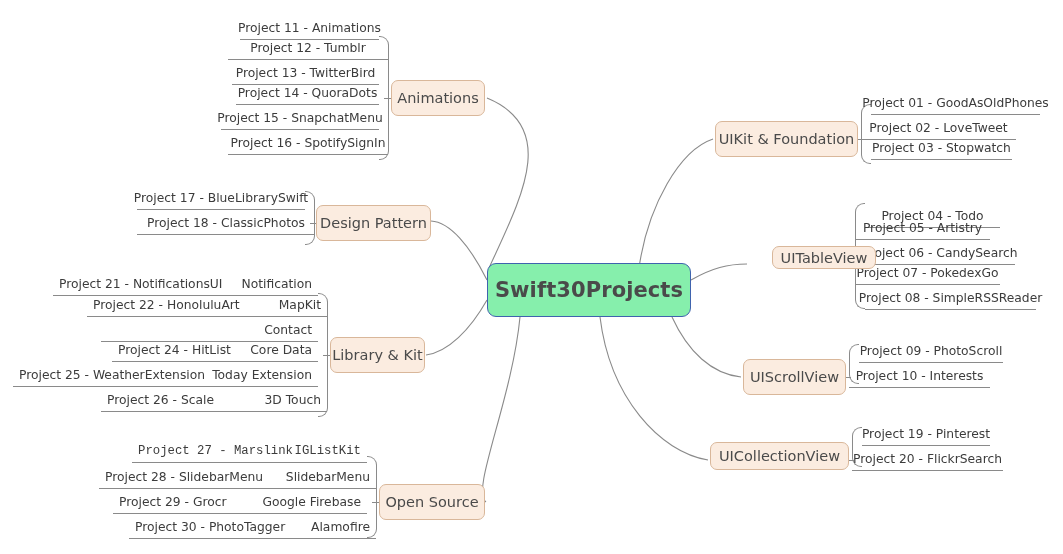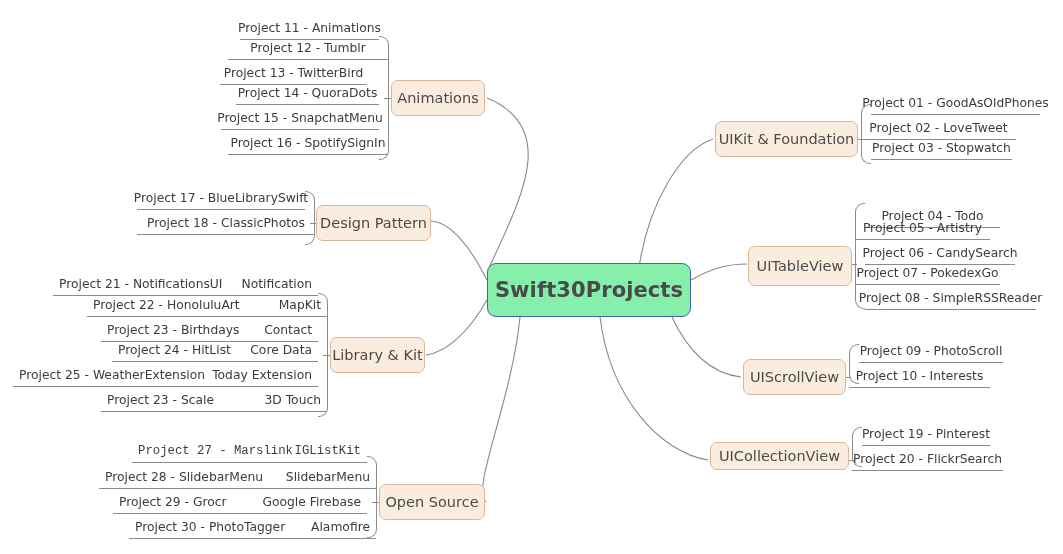--- a/index.html
+++ b/index.html
@@ -131,21 +131,21 @@
   <div id="branch-layer">
       <div class="branch-node" style="left: 391px; top: 80px; width: 94px; height: 36px;">Animations</div>
       <div class="spine left-side" style="left: 379px; top: 36px; width: 10px; height: 124px;"></div>
       <div class="stub" style="left: 384px; top: 98px; width: 8px;"></div>
       <div class="leaf one-col" style="left: 240px; top: 18px; width: 139px;">
         <span class="lf-main">Project 11 - Animations</span>
       </div>
       <div class="leaf one-col" style="left: 228px; top: 38px; width: 160px;">
         <span class="lf-main">Project 12 - Tumblr</span>
       </div>
-      <div class="leaf one-col" style="left: 220px; top: 63px; width: 147px; text-decoration: underline;">
+      <div class="leaf one-col" style="left: 232px; top: 63px; width: 147px; text-decoration: underline;">
         <span class="lf-main">Project 13 - TwitterBird</span>
       </div>
       <div class="leaf one-col" style="left: 236px; top: 83px; width: 143px;">
         <span class="lf-main">Project 14 - QuoraDots</span>
       </div>
       <div class="leaf one-col" style="left: 221px; top: 108px; width: 158px;">
         <span class="lf-main">Project 15 - SnapchatMenu</span>
       </div>
       <div class="leaf one-col" style="left: 228px; top: 133px; width: 160px;">
         <span class="lf-main">Project 16 - SpotifySignIn</span>
@@ -164,33 +164,32 @@
       <div class="stub" style="left: 323px; top: 355px; width: 10px;"></div>
       <div class="leaf" style="left: 53px; top: 274px; width: 265px;">
         <span class="lf-main" style="left: 6px;">Project 21 - NotificationsUI</span>
         <span class="lf-sub">Notification</span>
       </div>
       <div class="leaf" style="left: 87px; top: 295px; width: 240px;">
         <span class="lf-main" style="left: 6px;">Project 22 - HonoluluArt</span>
         <span class="lf-sub">MapKit</span>
       </div>
       <div class="leaf" style="left: 101px; top: 320px; width: 217px;">
-        <span class="lf-main" style="left: 6px;">Project 23 - Birthdays</span>
         <span class="lf-sub">Contact</span>
       </div>
       <div class="leaf" style="left: 112px; top: 340px; width: 206px;">
         <span class="lf-main" style="left: 6px;">Project 24 - HitList</span>
         <span class="lf-sub">Core Data</span>
       </div>
       <div class="leaf" style="left: 13px; top: 365px; width: 305px;">
         <span class="lf-main" style="left: 6px;">Project 25 - WeatherExtension</span>
         <span class="lf-sub">Today Extension</span>
       </div>
       <div class="leaf" style="left: 101px; top: 390px; width: 226px;">
-        <span class="lf-main" style="left: 6px;">Project 23 - Scale</span>
+        <span class="lf-main" style="left: 6px;">Project 26 - Scale</span>
         <span class="lf-sub">3D Touch</span>
       </div>
       <div class="branch-node" style="left: 379px; top: 484px; width: 106px; height: 36px;">Open Source</div>
       <div class="spine left-side" style="left: 367px; top: 456px; width: 10px; height: 82px;"></div>
       <div class="stub" style="left: 372px; top: 502px; width: 10px;"></div>
       <div class="leaf" style="left: 132px; top: 441px; width: 235px; font-family: Liberation Mono, monospace;">
         <span class="lf-main" style="left: 6px;">Project 27 - Marslink</span>
         <span class="lf-sub">IGListKit</span>
       </div>
       <div class="leaf" style="left: 99px; top: 467px; width: 277px;">
@@ -210,21 +209,21 @@
       <div class="stub" style="left: 855px; top: 139px; width: 8px;"></div>
       <div class="leaf one-col" style="left: 871px; top: 93px; width: 169px;">
         <span class="lf-main">Project 01 - GoodAsOldPhones</span>
       </div>
       <div class="leaf one-col" style="left: 861px; top: 118px; width: 155px;">
         <span class="lf-main">Project 02 - LoveTweet</span>
       </div>
       <div class="leaf one-col" style="left: 871px; top: 138px; width: 141px;">
         <span class="lf-main">Project 03 - Stopwatch</span>
       </div>
-      <div class="branch-node" style="left: 748px; top: 246px; width: 104px; height: 40px;">UITableView</div>
+      <div class="branch-node" style="left: 772px; top: 246px; width: 104px; height: 23px;">UITableView</div>
       <div class="spine right-side" style="left: 855px; top: 203px; width: 10px; height: 106px;"></div>
       <div class="stub" style="left: 849px; top: 264px; width: 8px;"></div>
       <div class="leaf one-col" style="left: 865px; top: 193px; width: 135px; margin-top: 13px;">
         <span class="lf-main">Project 04 - Todo</span>
       </div>
       <div class="leaf one-col" style="left: 855px; top: 218px; width: 135px;">
         <span class="lf-main">Project 05 - Artistry</span>
       </div>
       <div class="leaf one-col" style="left: 865px; top: 243px; width: 150px;">
         <span class="lf-main">Project 06 - CandySearch</span>

